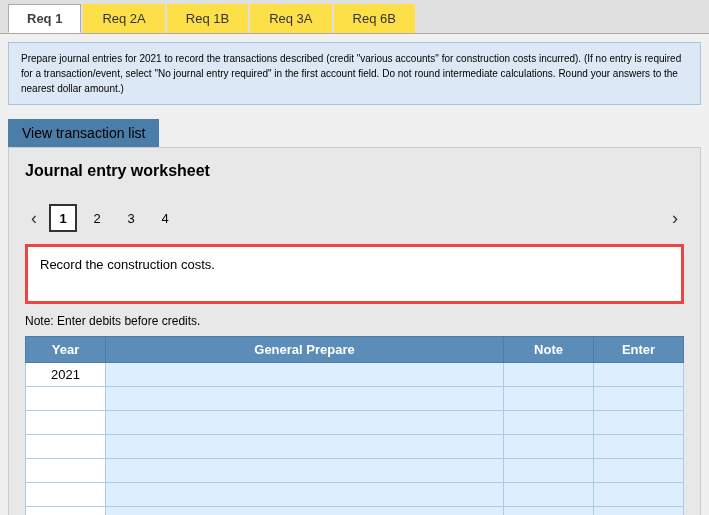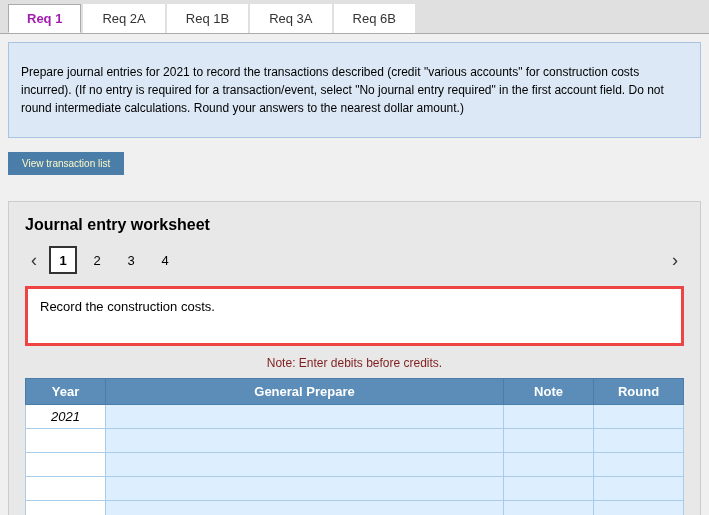--- a/index.html
+++ b/index.html
@@ -17,66 +17,66 @@
       border-bottom: 1px solid #aaa;
       padding: 0 8px;
     }
     .tab {
       padding: 6px 18px;
       cursor: pointer;
       border: 1px solid transparent;
       border-bottom: none;
       margin-right: 2px;
       margin-top: 4px;
-      background: #ffffff;
+      background: #fde047;
       color: #333;
       font-size: 13px;
     }
     .tab.active {
       background: #fff;
       border-color: #aaa;
       border-bottom: 1px solid #fff;
       font-weight: bold;
-      color: #a21caf;
+      color: #404040;
     }
 
     
     .info-box {
       background: #dce8f5;
       border: 1px solid #a8c4e0;
-      padding: 20px 12px;
+      padding: 8px 12px;
       margin: 8px;
-      font-size: 12px;
+      font-size: 10px;
       color: #000;
       line-height: 1.5;
     }
 
     
     .view-transaction-btn {
-      margin: 6px 8px 26px 8px;
+      margin: 6px 8px 0 8px;
       background: #4a7da8;
-      color: #fef9c3;
+      color: #000000;
       border: none;
       padding: 6px 14px;
       cursor: pointer;
-      font-size: 10px;
+      font-size: 14px;
     }
 
     
     .worksheet-container {
       background: #e8e8e8;
       margin: 0 8px 10px 8px;
       padding: 14px 16px;
       border: 1px solid #ccc;
     }
 
     .worksheet-title {
       font-size: 16px;
       font-weight: bold;
-      margin-bottom: 12px;
+      margin-bottom: 24px;
       color: #000;
     }
 
     
     .nav-row {
       display: flex;
       align-items: center;
       margin-bottom: 12px;
       gap: 6px;
     }
@@ -114,24 +114,23 @@
       border: 3px solid #ef4444;
       padding: 10px 12px;
       margin-bottom: 10px;
       min-height: 60px;
       font-size: 13px;
       color: #000;
     }
 
     
     .note-text {
-      color: #7f1d1d;
+      color: #000000;
       font-size: 12px;
       margin-bottom: 8px;
-      text-align: center;
     }
 
     
     .journal-table {
       width: 100%;
       border-collapse: collapse;
       margin-bottom: 14px;
     }
     .journal-table th {
       background: #5b8db8;
@@ -139,21 +138,20 @@
       border: 1px solid #4a7da8;
       padding: 5px 12px;
       text-align: center;
       font-size: 13px;
     }
     .journal-table td {
       border: 1px solid #aacce8;
       background: #ddeeff;
       height: 24px;
       padding: 0 1px;
-      font-style: italic;
     }
     .journal-table td.year-cell {
       background: #fff;
       text-align: center;
       font-size: 13px;
       color: #000;
     }
     .journal-table td.empty-white {
       background: #fff;
     }
@@ -197,21 +195,21 @@
   <div class="description-box">Record the construction costs.</div>
 
   <div class="note-text">Note: Enter debits before credits.</div>
 
   <table class="journal-table">
     <thead>
       <tr>
         <th style="width:80px">Year</th>
         <th>General Prepare</th>
         <th style="width:90px">Note</th>
-        <th style="width:90px">Round</th>
+        <th style="width:90px">Enter</th>
       </tr>
     </thead>
     <tbody>
       <tr>
         <td class="year-cell">2021</td>
         <td></td>
         <td></td>
         <td></td>
       </tr>
       <tr>

